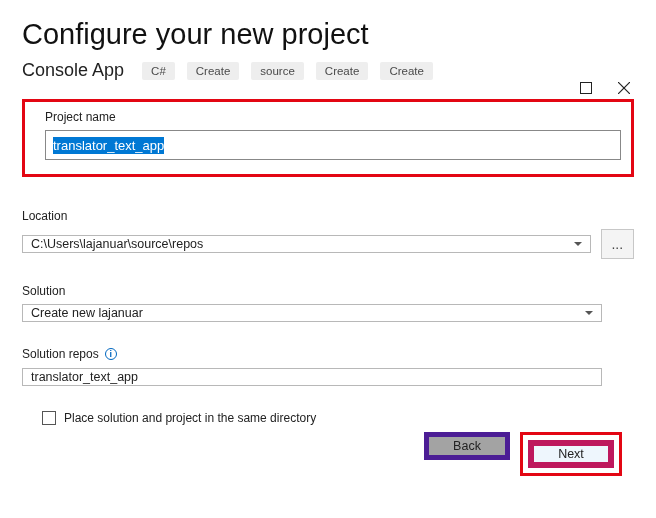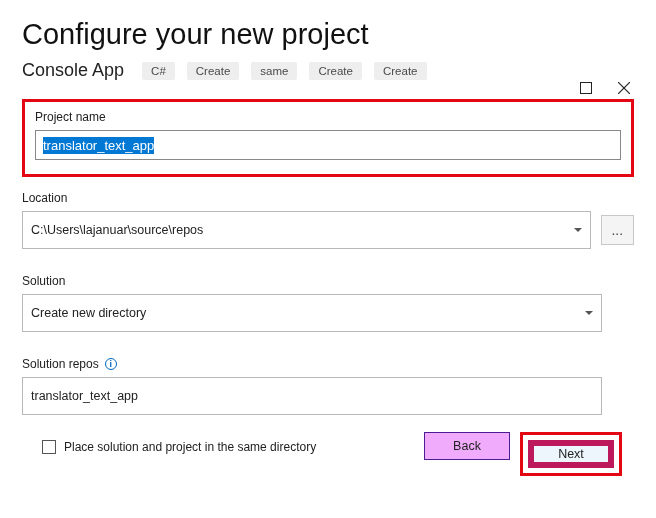--- a/index.html
+++ b/index.html
@@ -68,21 +68,21 @@
       font-size: 9px;
       line-height: 10px;
       text-align: center;
       font-weight: 600;
       display: inline-flex;
       align-items: center;
       justify-content: center;
     }
     .text-input, .select-input {
       width: 580px;
-      height: 38px;
+      height: 18px;
       border: 1px solid #b8b8b8;
       padding: 4px 8px;
       font-size: 12.5px;
       font-family: inherit;
       color: #222;
       background: #fff;
       outline: none;
     }
     .select-input {
       display: flex;
@@ -91,22 +91,22 @@
       cursor: default;
     }
     .chevron {
       width: 0; height: 0;
       border-left: 4px solid transparent;
       border-right: 4px solid transparent;
       border-top: 4px solid #555;
     }
     .highlighted-box {
       border: 3px solid #e30613;
-      padding: 8px 10px 14px 10px;
-      margin-bottom: 14px;
+      padding: 8px 10px 14px 20px;
+      margin-bottom: 32px;
     }
     .section { margin-bottom: 25px; }
     .row-location {
       display: flex;
       align-items: center;
       gap: 10px;
     }
     .browse-btn {
       width: 34px;
       height: 30px;
@@ -137,22 +137,22 @@
     .footer-buttons {
       position: absolute;
       bottom: 42px;
       right: 34px;
       display: flex;
       gap: 10px;
     }
     .nav-btn {
       width: 86px;
       height: 28px;
-      border: 1px solid #4c1d95;
-      background: #f0abfc;
+      border: 5px solid #4c1d95;
+      background: #a3a3a3;
       font-size: 12.5px;
       color: #222;
       display: flex;
       align-items: center;
       justify-content: center;
       cursor: pointer;
     }
     .nav-btn.primary {
       border: 6px solid #be185d;
       background: #eef6fd;
@@ -194,21 +194,21 @@
         <line x1="0" y1="0" x2="12" y2="12" stroke="#222" stroke-width="1.2"></line>
         <line x1="12" y1="0" x2="0" y2="12" stroke="#222" stroke-width="1.2"></line>
       </svg>
   </span>
 </div>
 
 <div class="subtitle-row">
   <div class="subtitle">Console App</div>
   <span class="chip">C#</span>
   <span class="chip">Create</span>
-  <span class="chip">same</span>
+  <span class="chip">source</span>
   <span class="chip">Create</span>
   <span class="chip">Create</span>
 </div>
 
 <div class="highlighted-box">
   <div class="field-label">Project name</div>
   <div class="fake-input">
     <span class="selected-span">translator_text_app</span>
   </div>
 </div>
@@ -220,21 +220,21 @@
       <span>C:\Users\lajanuar\source\repos</span>
       <span class="chevron"></span>
     </div>
     <div class="browse-btn">...</div>
   </div>
 </div>
 
 <div class="section">
   <div class="field-label">Solution</div>
   <div class="select-input">
-    <span>Create new directory</span>
+    <span>Create new lajanuar</span>
     <span class="chevron"></span>
   </div>
 </div>
 
 <div class="section">
   <div class="field-label">
     <span>Solution repos</span>
     <span class="info-icon">i</span>
   </div>
   <input type="text" class="text-input" value="translator_text_app" style="">

